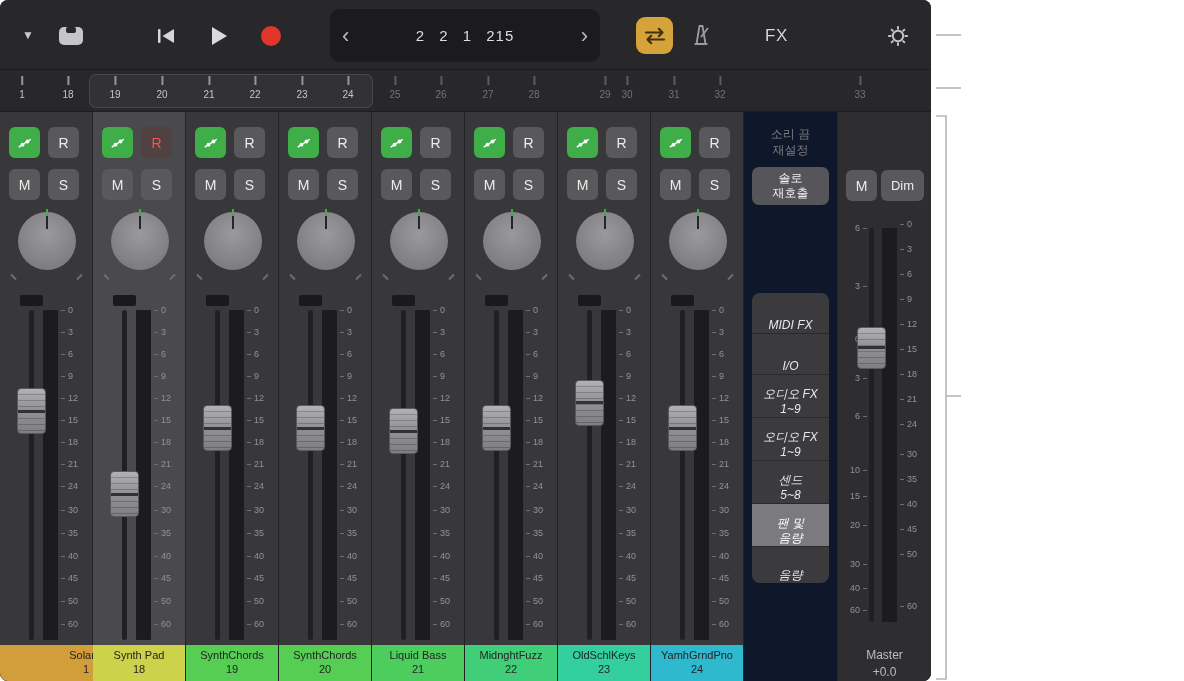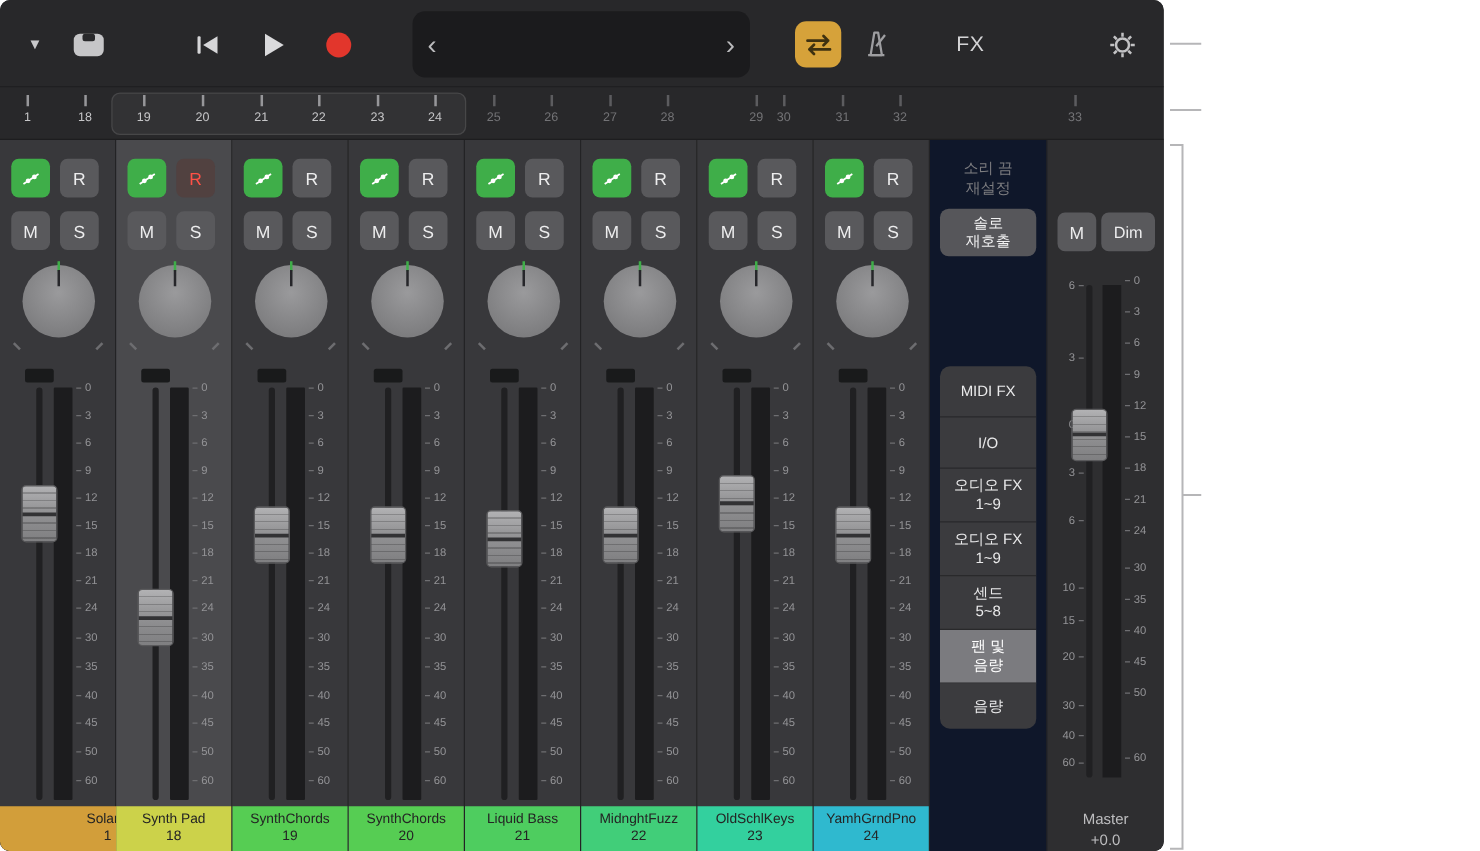--- a/index.html
+++ b/index.html
@@ -84,22 +84,22 @@
   .l-num{font-size:11px;line-height:15px;}
 
   
   .inspector{position:absolute;left:744px;top:0;width:94px;height:569px;background:#0f172a;
              border-right:1px solid #232325;box-sizing:border-box;}
   .insp-mute-reset{margin-top:14px;text-align:center;font-size:12px;line-height:16px;color:#7d7d80;}
   .insp-solo{position:absolute;left:8px;top:55px;width:77px;height:38px;background:#56565a;border-radius:7px;
              color:#f2f2f3;font-size:12px;line-height:15px;display:flex;flex-direction:column;
              align-items:center;justify-content:center;}
   .insp-sections{position:absolute;left:8px;top:181px;width:77px;border-radius:8px;overflow:hidden;background:#3b3b3e;}
-  .insp-item{display:flex;flex-direction:column;align-items:center;justify-content:center;font-size:12px;
-             line-height:15px;color:#e9e9ea;border-bottom:1px solid #29292b;}
+  .insp-item{display:flex;flex-direction:column;align-items:center;justify-content:flex-end;font-size:12px;
+             line-height:15px;color:#e9e9ea;border-bottom:1px solid #29292b;font-style:italic;}
   .insp-item:last-child{border-bottom:none;}
   .insp-item.sel{background:#7b7b7f;color:#fff;}
 
   
   .master{position:absolute;left:838px;top:0;width:93px;height:569px;background:#2e2e30;}
   .master-m{left:8px;top:58px;}
   .master-dim{left:43px;top:58px;width:43px;font-size:13px;}
   .m-assembly{position:absolute;left:0;top:110px;width:93px;height:406px;}
   .m-track{position:absolute;left:31px;top:6px;width:5px;height:394px;background:#202022;border-radius:2.5px;}
   .m-meter{position:absolute;left:44px;top:6px;width:15px;height:394px;background:#1c1c1e;}
@@ -135,20 +135,21 @@
       <span class="tb-icon play">
         <svg width="20" height="22" viewBox="0 0 20 22">
             <path d="M3 2 L18 11 L3 20 Z" fill="#dadadc"></path>
           </svg>
       </span>
       <span class="record-dot" style="background: rgb(226, 54, 44);"></span>
 
       <div class="lcd">
         <span class="chev">‹</span>
         <div class="lcd-text">
+          <div class="lcd-pos">2 2 1 215</div>
         </div>
         <span class="chev">›</span>
       </div>
 
       <div class="cycle-btn" style="background: rgb(214, 162, 58);">
         <svg width="26" height="24" viewBox="0 0 26 24" fill="none" stroke="#3e3110" stroke-width="2.2" stroke-linecap="round" stroke-linejoin="round">
           <path d="M4 8.5 H20.5 M20.5 8.5 L16.8 4.8 M20.5 8.5 L16.8 12.2"></path>
           <path d="M22 15.5 H5.5 M5.5 15.5 L9.2 11.8 M5.5 15.5 L9.2 19.2"></path>
         </svg>
       </div>

